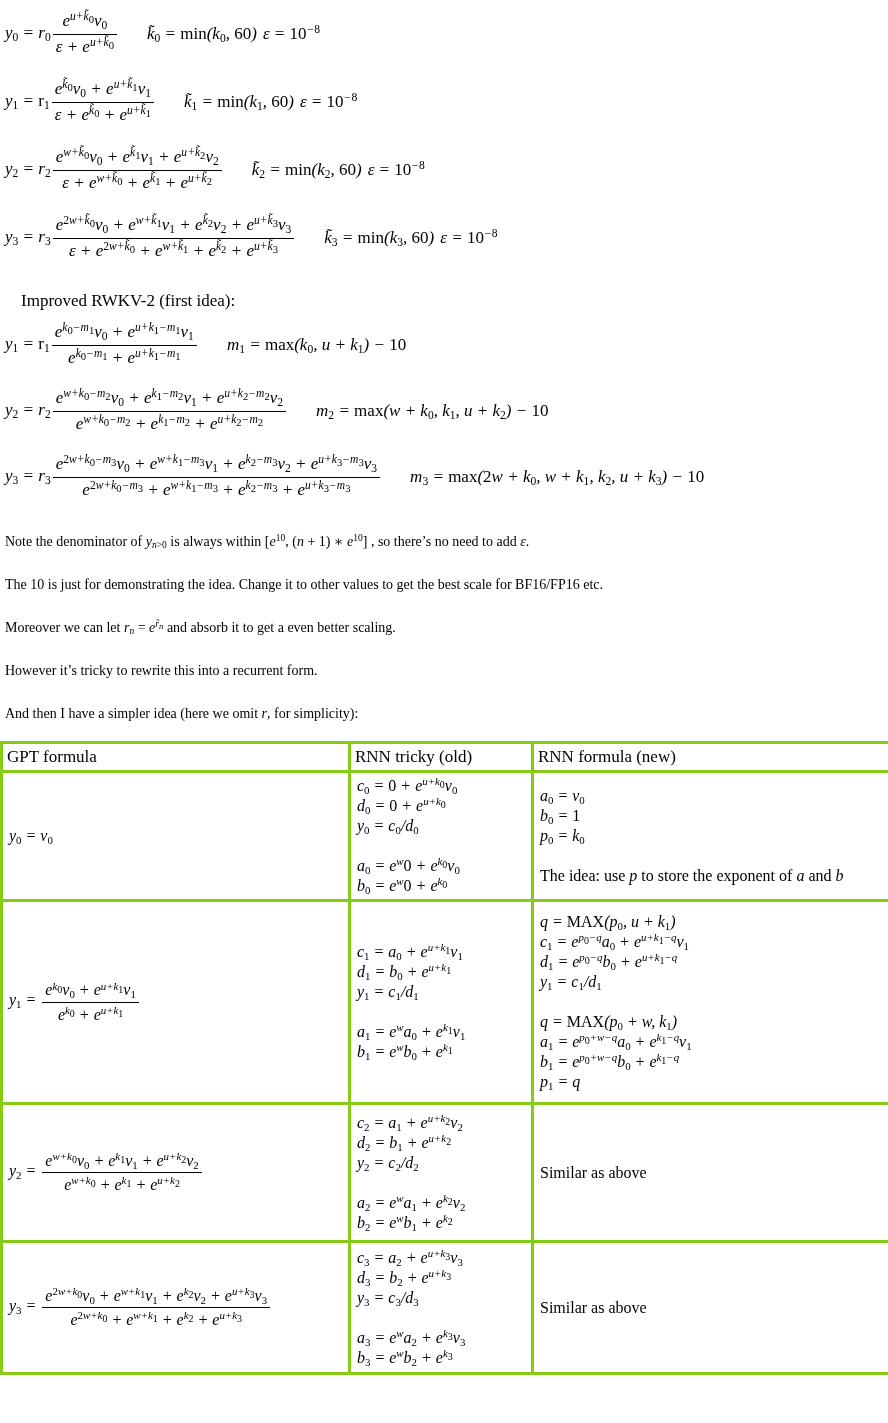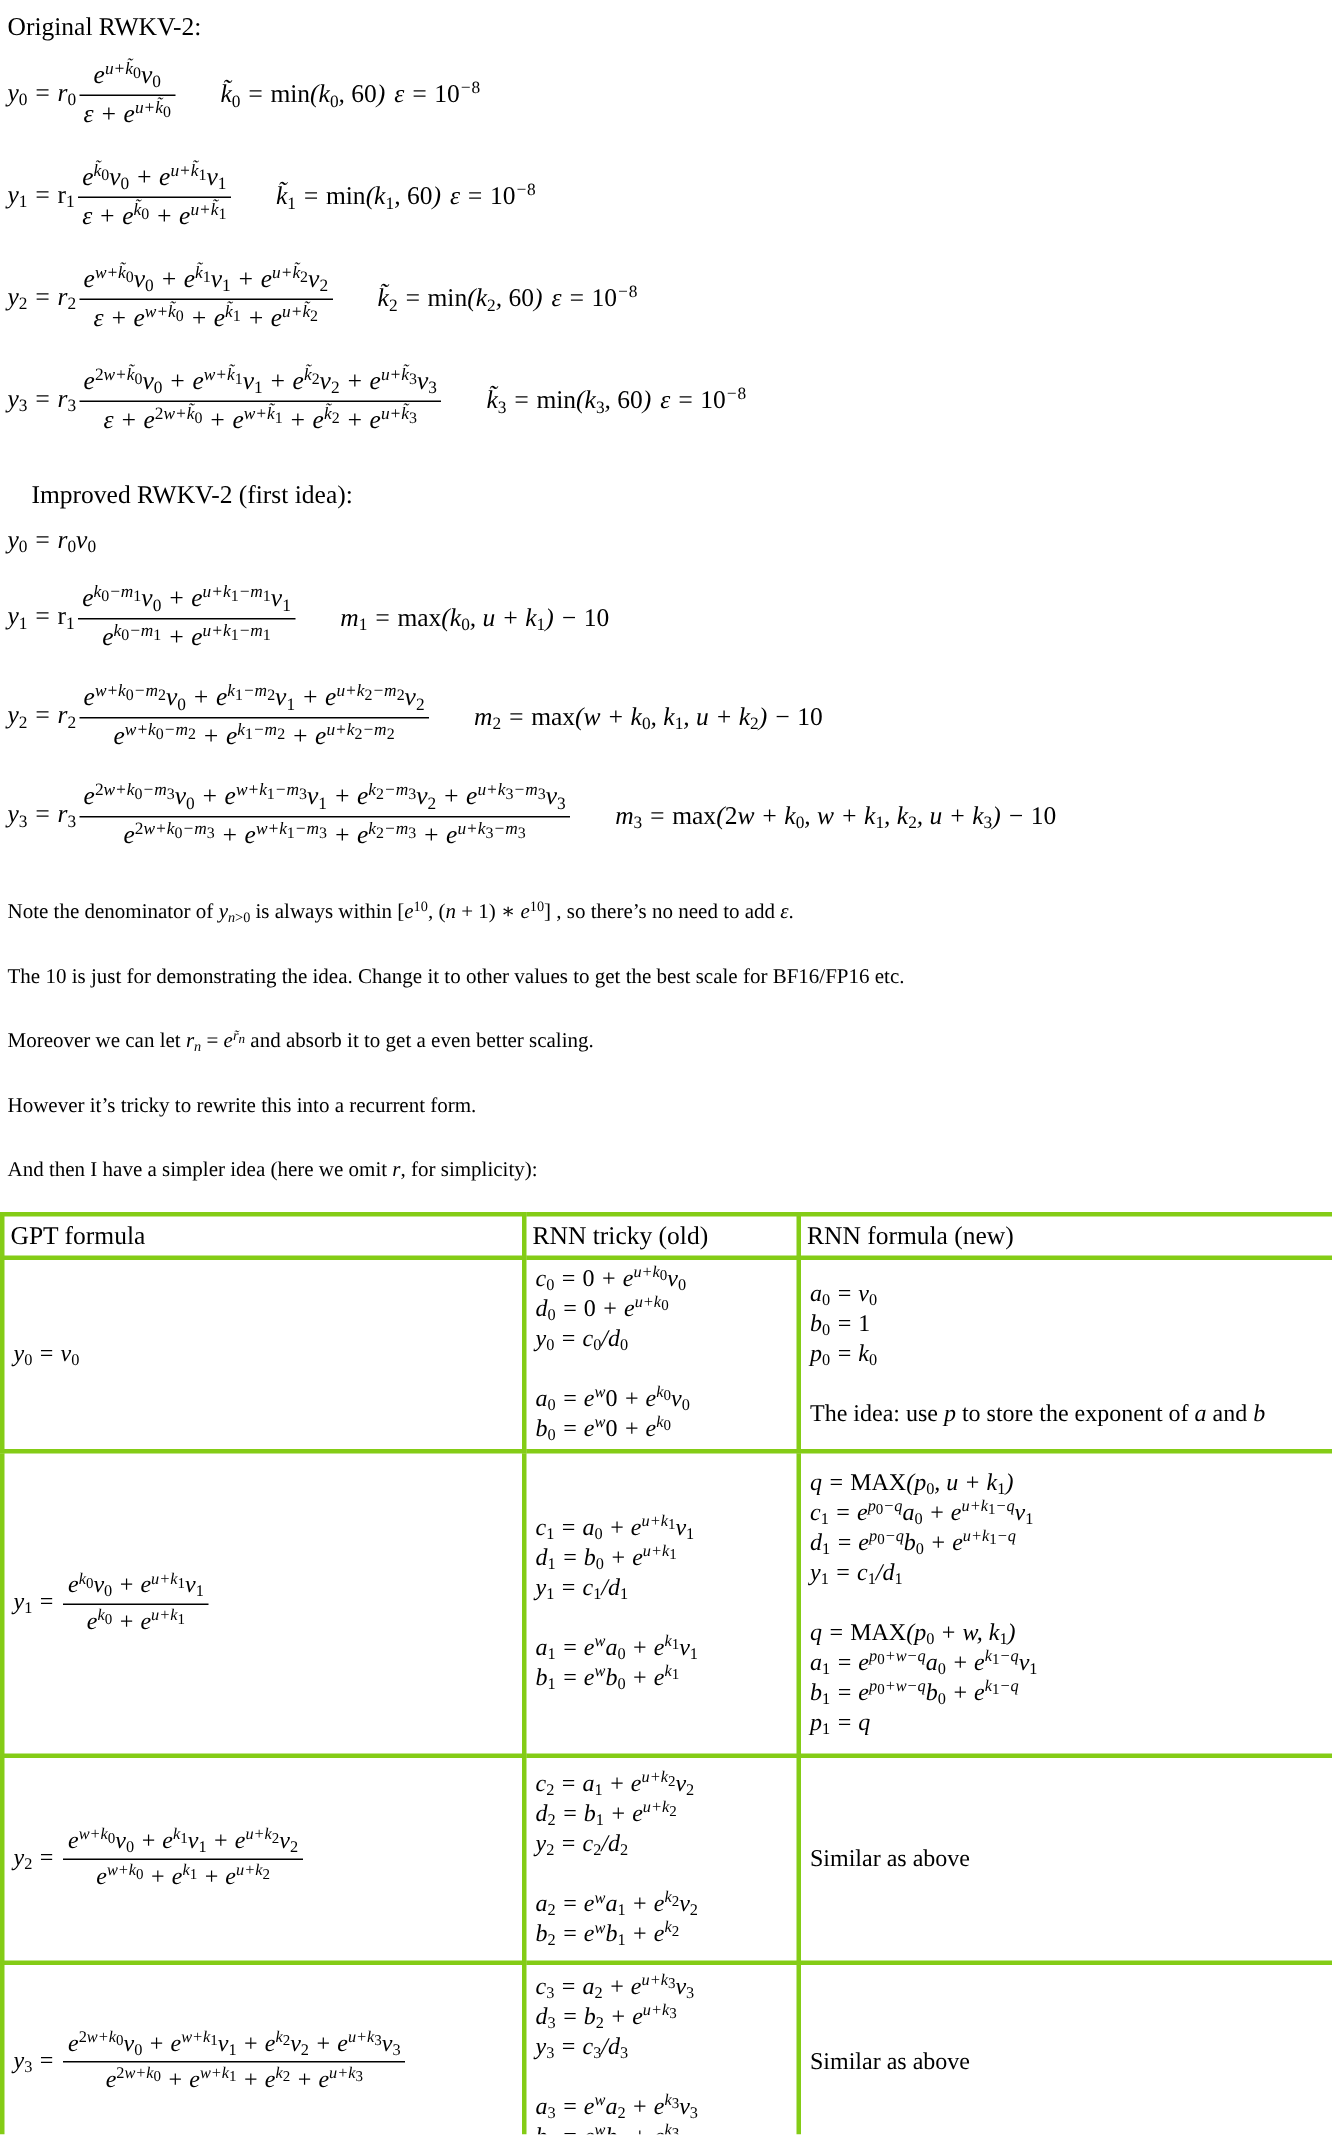--- a/index.html
+++ b/index.html
@@ -41,21 +41,20 @@
   td.c-old,td.c-new{font-size:16px;}
   .mline{line-height:20px;white-space:nowrap;}
   .mline.spacer{height:20px;}
   .textline{font-style:normal;white-space:normal;}
 </style>
 </head>
 <body>
 
 <div id="page">
 
-  <p class="head">Original RWKV-2:</p>
 
   <div class="eqrow h68">
     <span class="math">y<span class="s-dn"><span class="up">0</span></span> = r<span class="s-dn"><span class="up">0</span></span><span class="frac">
           <span class="num">e<span class="s-up">u+k̃<span class="s-dn"><span class="up">0</span></span></span>v<span class="s-dn"><span class="up">0</span></span></span>
           <span class="den">ε + e<span class="s-up">u+k̃<span class="s-dn"><span class="up">0</span></span></span></span>
         </span></span>
     <span class="math seg2">k̃<span class="s-dn"><span class="up">0</span></span> = <span class="rm">min</span>(k<span class="s-dn"><span class="up">0</span></span>, <span class="up">60</span>)</span>
     <span class="math seg3">ε = <span class="up">10</span><span class="s-up">−<span class="up">8</span></span></span>
   </div>
   <div class="eqrow h68">
@@ -78,23 +77,20 @@
     <span class="math">y<span class="s-dn"><span class="up">3</span></span> = r<span class="s-dn"><span class="up">3</span></span><span class="frac">
           <span class="num">e<span class="s-up"><span class="up">2</span>w+k̃<span class="s-dn"><span class="up">0</span></span></span>v<span class="s-dn"><span class="up">0</span></span> + e<span class="s-up">w+k̃<span class="s-dn"><span class="up">1</span></span></span>v<span class="s-dn"><span class="up">1</span></span> + e<span class="s-up">k̃<span class="s-dn"><span class="up">2</span></span></span>v<span class="s-dn"><span class="up">2</span></span> + e<span class="s-up">u+k̃<span class="s-dn"><span class="up">3</span></span></span>v<span class="s-dn"><span class="up">3</span></span></span>
           <span class="den">ε + e<span class="s-up"><span class="up">2</span>w+k̃<span class="s-dn"><span class="up">0</span></span></span> + e<span class="s-up">w+k̃<span class="s-dn"><span class="up">1</span></span></span> + e<span class="s-up">k̃<span class="s-dn"><span class="up">2</span></span></span> + e<span class="s-up">u+k̃<span class="s-dn"><span class="up">3</span></span></span></span>
         </span></span>
     <span class="math seg2">k̃<span class="s-dn"><span class="up">3</span></span> = <span class="rm">min</span>(k<span class="s-dn"><span class="up">3</span></span>, <span class="up">60</span>)</span>
     <span class="math seg3">ε = <span class="up">10</span><span class="s-up">−<span class="up">8</span></span></span>
   </div>
 
   <p class="head head2">Improved RWKV-2 (first idea):</p>
 
-  <div class="eqrow h38">
-    <span class="math">y<span class="s-dn"><span class="up">0</span></span> = r<span class="s-dn"><span class="up">0</span></span>v<span class="s-dn"><span class="up">0</span></span></span>
-  </div>
   <div class="eqrow h66">
     <span class="math">y<span class="s-dn"><span class="up">1</span></span> = <span class="rm">r</span><span class="s-dn"><span class="up">1</span></span><span class="frac">
           <span class="num">e<span class="s-up">k<span class="s-dn"><span class="up">0</span></span>−m<span class="s-dn"><span class="up">1</span></span></span>v<span class="s-dn"><span class="up">0</span></span> + e<span class="s-up">u+k<span class="s-dn"><span class="up">1</span></span>−m<span class="s-dn"><span class="up">1</span></span></span>v<span class="s-dn"><span class="up">1</span></span></span>
           <span class="den">e<span class="s-up">k<span class="s-dn"><span class="up">0</span></span>−m<span class="s-dn"><span class="up">1</span></span></span> + e<span class="s-up">u+k<span class="s-dn"><span class="up">1</span></span>−m<span class="s-dn"><span class="up">1</span></span></span></span>
         </span></span>
     <span class="math seg2">m<span class="s-dn"><span class="up">1</span></span> = <span class="rm">max</span>(k<span class="s-dn"><span class="up">0</span></span>, u + k<span class="s-dn"><span class="up">1</span></span>) − <span class="up">10</span></span>
   </div>
   <div class="eqrow h66">
     <span class="math">y<span class="s-dn"><span class="up">2</span></span> = r<span class="s-dn"><span class="up">2</span></span><span class="frac">
           <span class="num">e<span class="s-up">w+k<span class="s-dn"><span class="up">0</span></span>−m<span class="s-dn"><span class="up">2</span></span></span>v<span class="s-dn"><span class="up">0</span></span> + e<span class="s-up">k<span class="s-dn"><span class="up">1</span></span>−m<span class="s-dn"><span class="up">2</span></span></span>v<span class="s-dn"><span class="up">1</span></span> + e<span class="s-up">u+k<span class="s-dn"><span class="up">2</span></span>−m<span class="s-dn"><span class="up">2</span></span></span>v<span class="s-dn"><span class="up">2</span></span></span>

